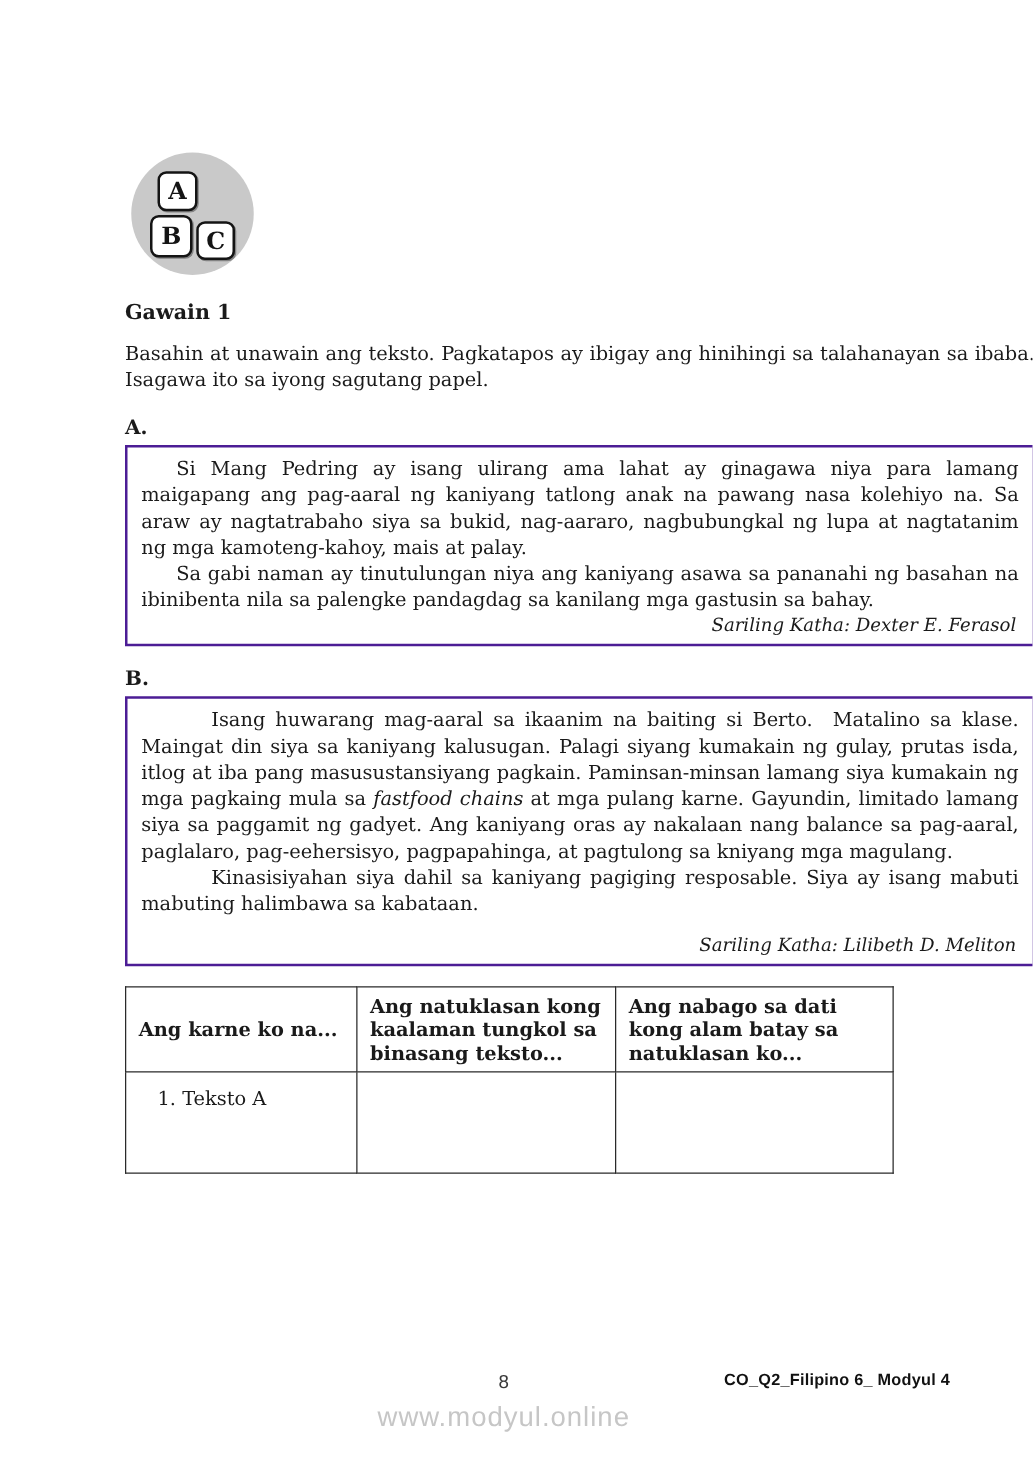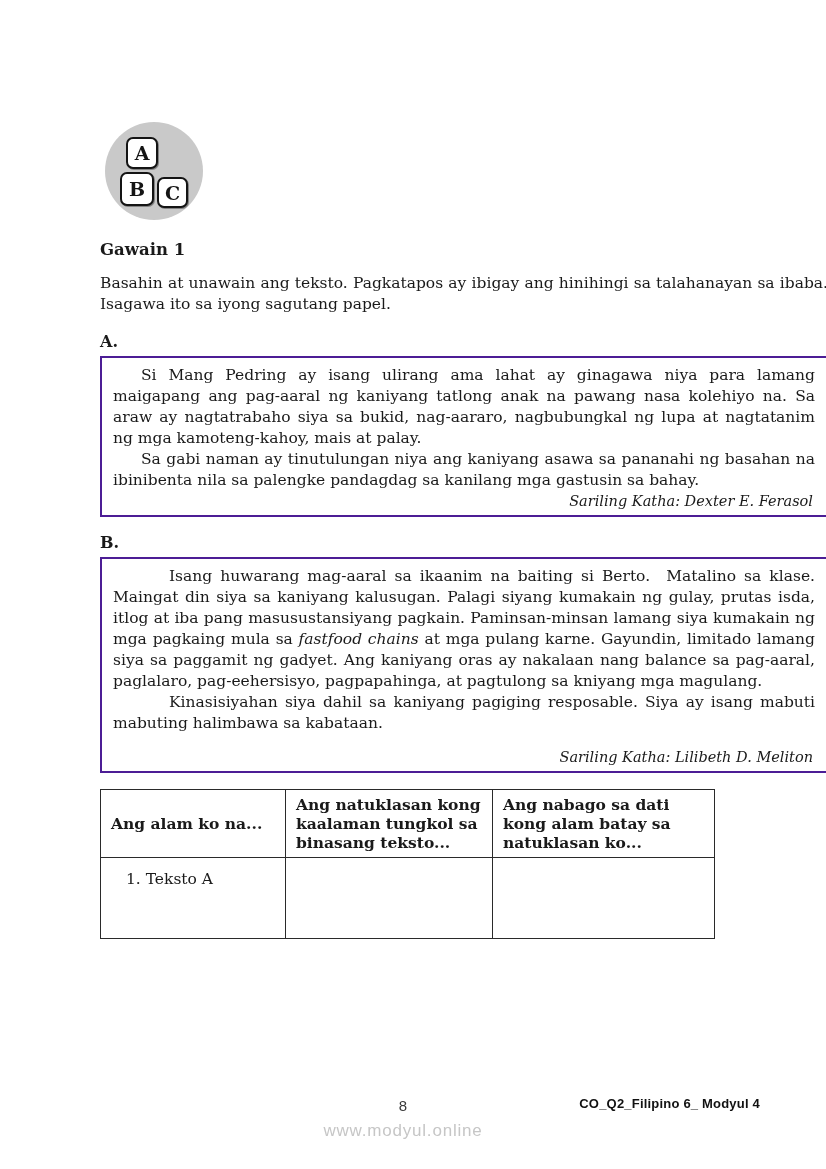--- a/index.html
+++ b/index.html
@@ -56,21 +56,21 @@
   table.kwl col.c2 { width: 207px; }
   table.kwl col.c3 { width: 222px; }
   table.kwl td { font-size: 15.5px; vertical-align: top; padding: 12px 25px; height: 81px; }
 
   
   .page-number-wrap { position: absolute; top: 1097px; left: 0; width: 806px; text-align: center;
     font-family: "Liberation Sans", sans-serif; font-size: 15px; color: #3a3a3a; }
   .module-code { position: absolute; top: 1096px; right: 66px;
     font-family: "Liberation Sans", sans-serif; font-size: 13px; font-weight: bold; letter-spacing: 0.2px; color: #111; text-align: right; }
   .watermark-wrap { position: absolute; top: 1121px; left: 0; width: 806px; text-align: center;
-    font-family: "Liberation Sans", sans-serif; font-size: 17px; color: #c6c6c6; letter-spacing: 0.8px; }
+    font-family: "Liberation Sans", sans-serif; font-size: 22px; color: #c6c6c6; letter-spacing: 0.8px; }
 </style>
 </head>
 <body>
 
 <div class="banner">
   <div class="icon-circle">
     <div class="block block-a">
       <span>A</span>
     </div>
     <div class="block block-b">
@@ -101,21 +101,21 @@
   </section>
 
   <table class="kwl">
     <colgroup>
         <col class="c1">
         <col class="c2">
         <col class="c3">
       </colgroup>
     <thead>
       <tr>
-        <th>Ang alam ko na...</th>
+        <th>Ang karne ko na...</th>
         <th>Ang natuklasan kong kaalaman tungkol sa binasang teksto...</th>
         <th>Ang nabago sa dati kong alam batay sa natuklasan ko...</th>
       </tr>
     </thead>
     <tbody>
       <tr>
         <td>1. Teksto A</td>
         <td></td>
         <td></td>
       </tr>

